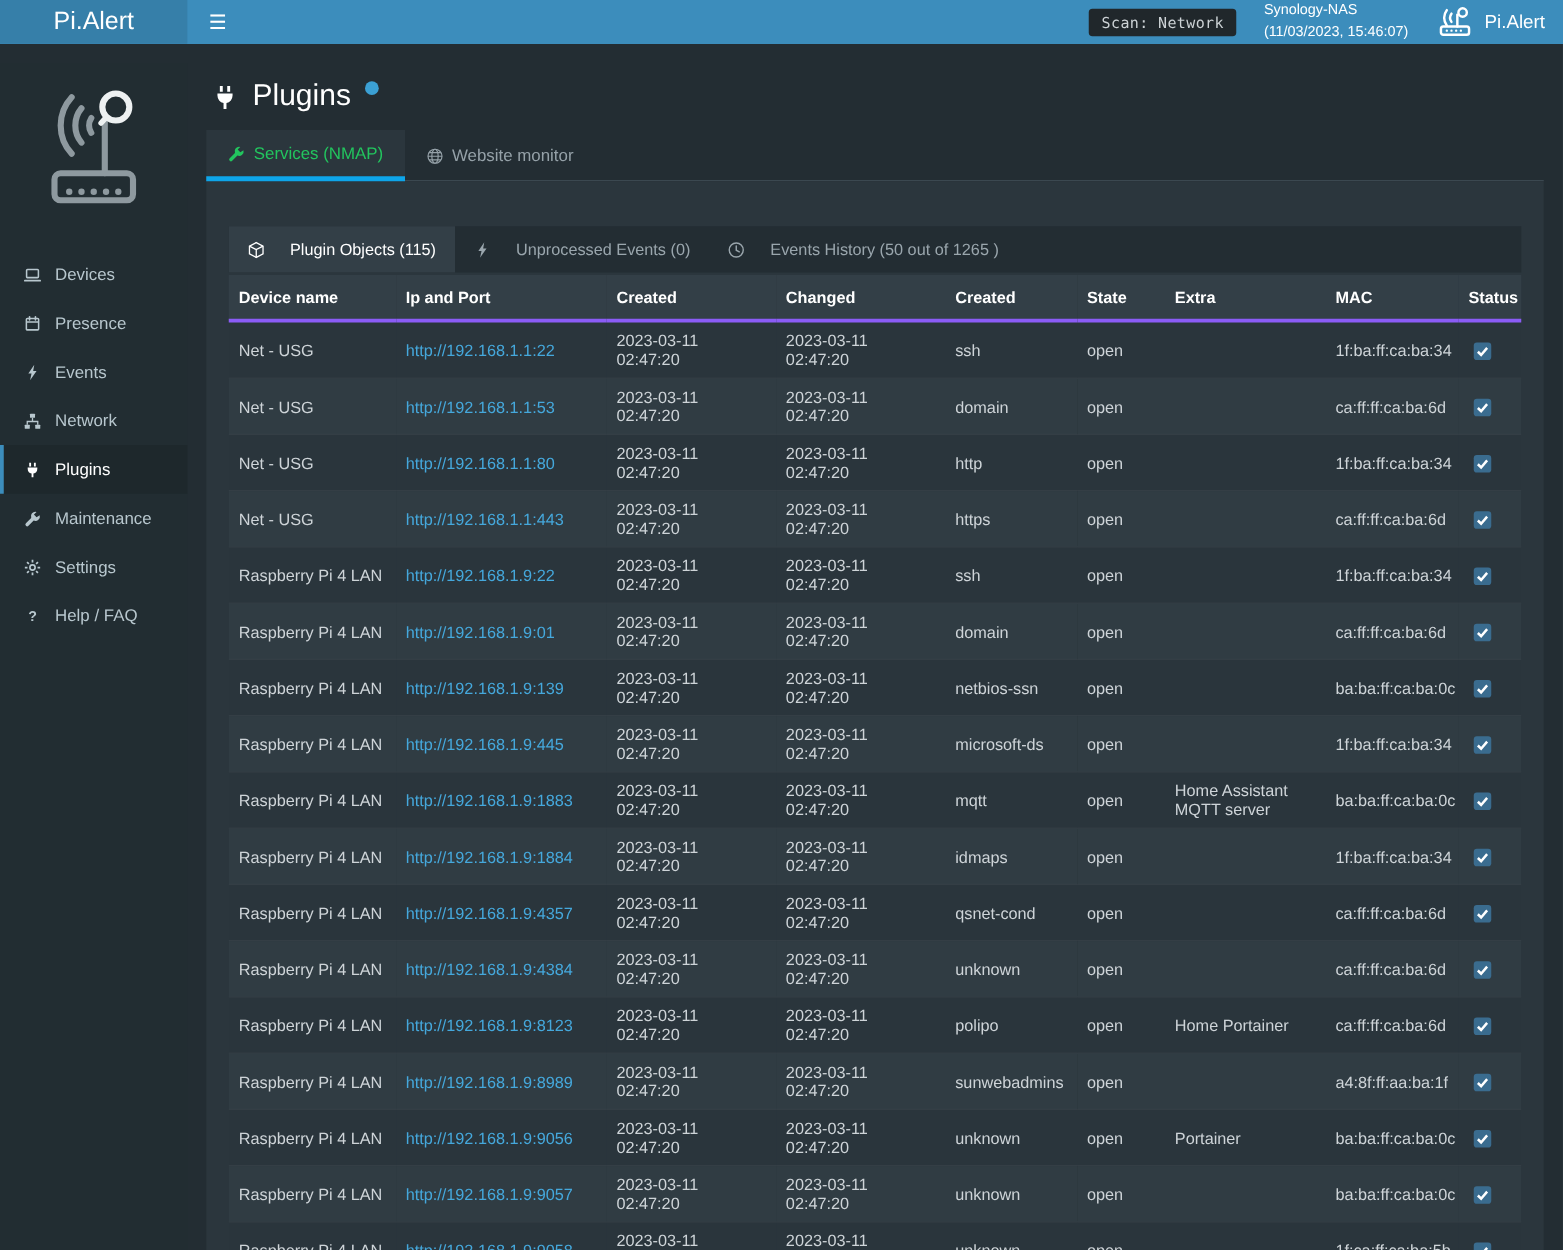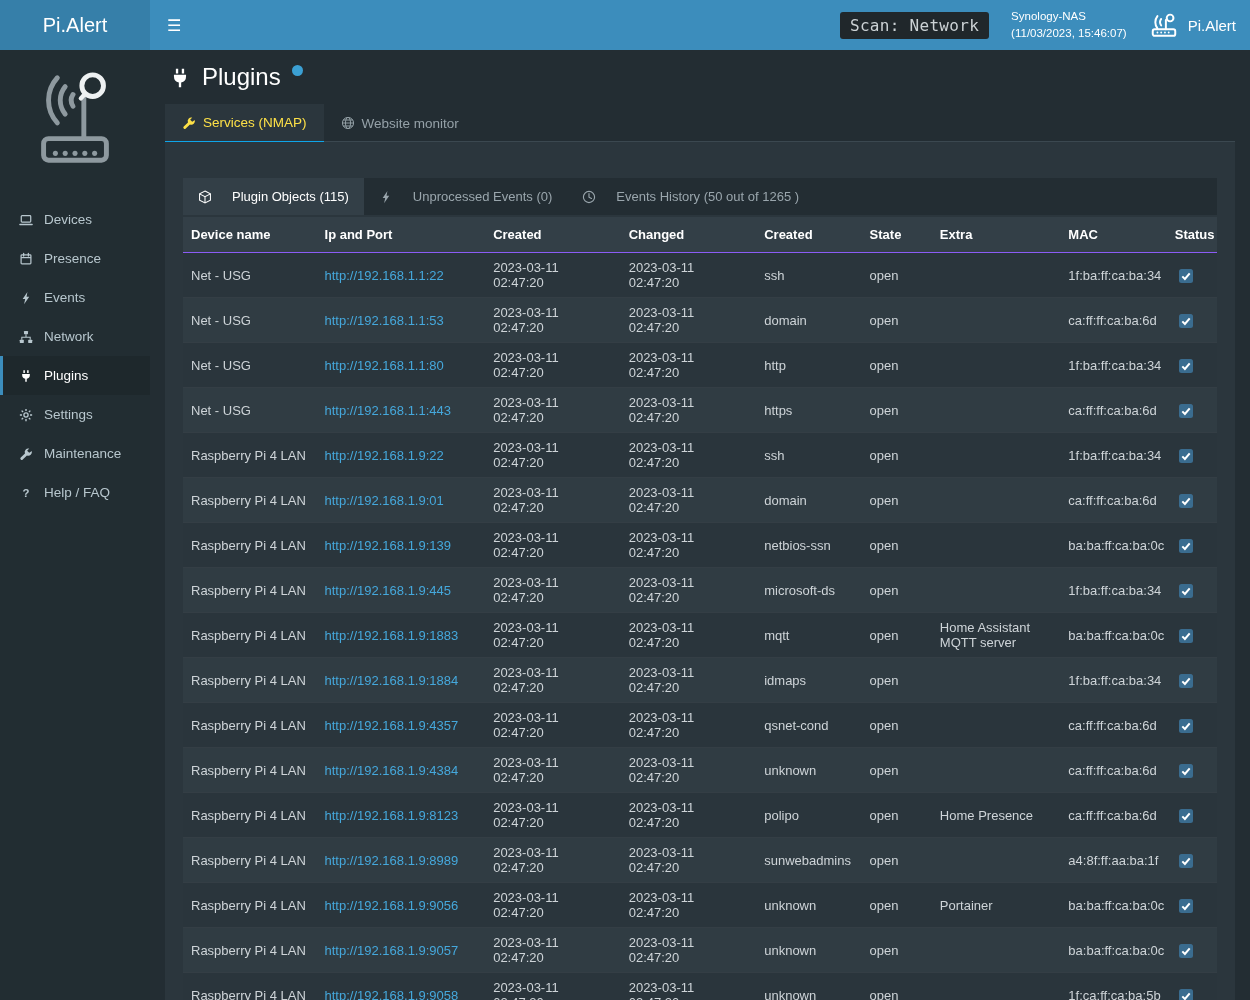--- a/index.html
+++ b/index.html
@@ -1,27 +1,27 @@
 <!DOCTYPE html>
 <html><head>
 <meta charset="utf-8">
 <style>
   *{box-sizing:border-box;margin:0;padding:0}
   html,body{width:1250px;height:1000px;overflow:hidden}
   body{font-family:"Liberation Sans",sans-serif;background:#232d33;color:#d4d9dc;font-size:13px}
   a{text-decoration:none;color:#45a8dc}
 
   
-  .topbar{position:fixed;top:0;left:0;right:0;height:50px;display:flex;z-index:20}
+  .topbar{position:fixed;top:0;left:0;right:0;height:35px;display:flex;z-index:20}
   .logo-box{width:150px;background:#367fa9;color:#fff;display:flex;align-items:center;justify-content:center;font-size:20px;cursor:pointer}
   .logo-box b,.brand b{font-weight:normal}
   .navbar{flex:1;background:#3c8dbc;display:flex;align-items:center}
   .hamburger{color:#fff;font-size:16px;padding:0 17px;height:100%;display:flex;align-items:center;cursor:pointer}
   .nav-right{margin-left:auto;display:flex;align-items:center;gap:22px;padding-right:14px}
-  .scan-badge{background:#20272b;color:#ccd2d5;font-family:"DejaVu Sans Mono","Liberation Mono",monospace;font-size:16px;padding:4px 10px;border-radius:3px;letter-spacing:.3px}
+  .scan-badge{background:#20272b;color:#ccd2d5;font-family:"DejaVu Sans Mono","Liberation Mono",monospace;font-size:12px;padding:4px 10px;border-radius:3px;letter-spacing:.3px}
   .host-block{color:#fff;font-size:11.5px;line-height:1.5}
   .brand{display:flex;align-items:center;gap:9px;color:#fff;font-size:15px;cursor:pointer}
   .brand-icon svg{display:block}
 
   
   .sidebar{position:fixed;top:50px;left:0;bottom:0;width:150px;background:#222d32;z-index:10}
   .logo-graphic{padding:16px 0 28px;display:flex;justify-content:center}
   .menu-item{display:flex;gap:10px;padding:12px 12px 12px 14px;color:#b8c7ce;font-size:13.5px;cursor:pointer;border-left:3px solid transparent}
   .menu-item.active{background:#1e282c;color:#fff;border-left-color:#3c8dbc}
   .mi-icon{width:17px;display:flex;justify-content:center;align-items:center}
@@ -29,30 +29,30 @@
 
   
   .main{margin-left:150px;margin-top:50px;padding:0 15px}
   .page-header{display:flex;align-items:flex-start;gap:11px;padding:13px 4px 11px;color:#fff}
   .title-icon svg{width:22px;height:24px;margin-top:3px}
   .title{font-size:24px;line-height:28px}
   .title-badge{width:11px;height:11px;background:#3ba0d4;border-radius:50%;margin-top:2px;display:inline-block}
 
   .outer-tabs{display:flex;border-bottom:1px solid #3b4850}
   .outer-tabs .tab{display:flex;align-items:center;gap:7px;padding:11px 17px;font-size:13.5px;color:#95a1a8;cursor:pointer;margin-bottom:-1px}
-  .outer-tabs .tab.active{background:#2b363d;color:#fde047;border-bottom:1px solid #0ea5e9}
+  .outer-tabs .tab.active{background:#2b363d;color:#22c55e;border-bottom:4px solid #0ea5e9}
   .tab-icon svg{width:14px;height:14px;display:block}
 
   .panel{background:#2b363d;padding:36px 18px 0 18px;min-height:862px}
   .inner-tabs{display:flex;background:#232d33}
   .inner-tabs .tab{display:flex;align-items:center;gap:20px;padding:11px 15px;font-size:13px;color:#9aa6ad;cursor:pointer}
   .inner-tabs .tab.active{background:#333f47;color:#fff}
 
   table.data-table{width:100%;border-collapse:collapse;table-layout:fixed;margin-top:2px}
-  .data-table th{background:#333f47;color:#fff;text-align:left;font-size:13px;font-weight:bold;padding:10px 8px;border-bottom:1px solid #8b5cf6}
+  .data-table th{background:#333f47;color:#fff;text-align:left;font-size:13px;font-weight:bold;padding:10px 8px;border-bottom:3px solid #8b5cf6}
   .data-table td{padding:7px 8px;font-size:13px;color:#ced4d8;border-bottom:1px solid rgba(255,255,255,.045);overflow:hidden;white-space:normal;vertical-align:middle}
   .data-table tbody tr:nth-child(odd){background:#2a353c}
   .data-table tbody tr:nth-child(even){background:#303c43}
   .c-status{text-align:left;padding-left:12px !important}
   .checkbox{display:inline-block;width:14px;height:14px;border-radius:2.5px;background:#3a6c8f;position:relative;cursor:pointer;vertical-align:middle}
   .checkbox svg{position:absolute;left:1px;top:1px;width:12px;height:12px;display:none}
   .checkbox.checked svg{display:block}
 </style>
 </head>
 <body>
@@ -159,33 +159,33 @@
           <svg viewBox="0 0 16 16">
             <path d="M5 1.3v3.4h1.7V1.3zM9.3 1.3v3.4H11V1.3z" fill="currentColor"></path>
             <path d="M3.6 5.6h8.8v1.3a4.4 4.4 0 0 1-3.55 4.32V14.7H7.15v-3.48A4.4 4.4 0 0 1 3.6 6.9z" fill="currentColor"></path>
           </svg>
         </span>
     <span class="mi-label">Plugins</span>
   </div>
       <div class="menu-item">
     <span class="mi-icon">
           <svg viewBox="0 0 16 16">
+            <path d="M14.6 4.7a4.1 4.1 0 0 1-5.5 4.9l-4.8 4.8a1.6 1.6 0 1 1-2.3-2.3l4.8-4.8a4.1 4.1 0 0 1 4.9-5.5L9.3 4.2l2.4 2.4z" fill="currentColor"></path>
+          </svg>
+        </span>
+    <span class="mi-label">Maintenance</span>
+  </div>
+      <div class="menu-item">
+    <span class="mi-icon">
+          <svg viewBox="0 0 16 16">
             <circle cx="8" cy="8" r="2.4" fill="none" stroke="currentColor" stroke-width="1.5"></circle>
             <path d="M8 1v2.4M8 12.6V15M1 8h2.4M12.6 8H15M3 3l1.7 1.7M11.3 11.3 13 13M13 3l-1.7 1.7M4.7 11.3 3 13" stroke="currentColor" stroke-width="1.6"></path>
           </svg>
         </span>
     <span class="mi-label">Settings</span>
-  </div>
-      <div class="menu-item">
-    <span class="mi-icon">
-          <svg viewBox="0 0 16 16">
-            <path d="M14.6 4.7a4.1 4.1 0 0 1-5.5 4.9l-4.8 4.8a1.6 1.6 0 1 1-2.3-2.3l4.8-4.8a4.1 4.1 0 0 1 4.9-5.5L9.3 4.2l2.4 2.4z" fill="currentColor"></path>
-          </svg>
-        </span>
-    <span class="mi-label">Maintenance</span>
   </div>
       <div class="menu-item">
     <span class="mi-icon">
           <svg viewBox="0 0 16 16">
             <text x="8" y="12.6" font-size="13" font-weight="bold" text-anchor="middle" fill="currentColor" font-family="Liberation Sans, sans-serif">?</text>
           </svg>
         </span>
     <span class="mi-label">Help / FAQ</span>
   </div>
     </nav>
@@ -484,21 +484,21 @@
       </span>
     </td>
   </tr>
           <tr class="table-row">
     <td>Raspberry Pi 4 LAN</td>
     <td><a href="#">http://192.168.1.9:8123</a></td>
     <td>2023-03-11 02:47:20</td>
     <td>2023-03-11 02:47:20</td>
     <td>polipo</td>
     <td>open</td>
-    <td>Home Presence</td>
+    <td>Home Portainer</td>
     <td>ca:ff:ff:ca:ba:6d</td>
     <td class="c-status">
       <span class="checkbox checked">
         <svg viewBox="0 0 12 12">
                   <path d="M2.3 6.4 4.9 9 9.7 3.3" fill="none" stroke="#fff" stroke-width="2"></path>
                 </svg>
       </span>
     </td>
   </tr>
           <tr class="table-row">

